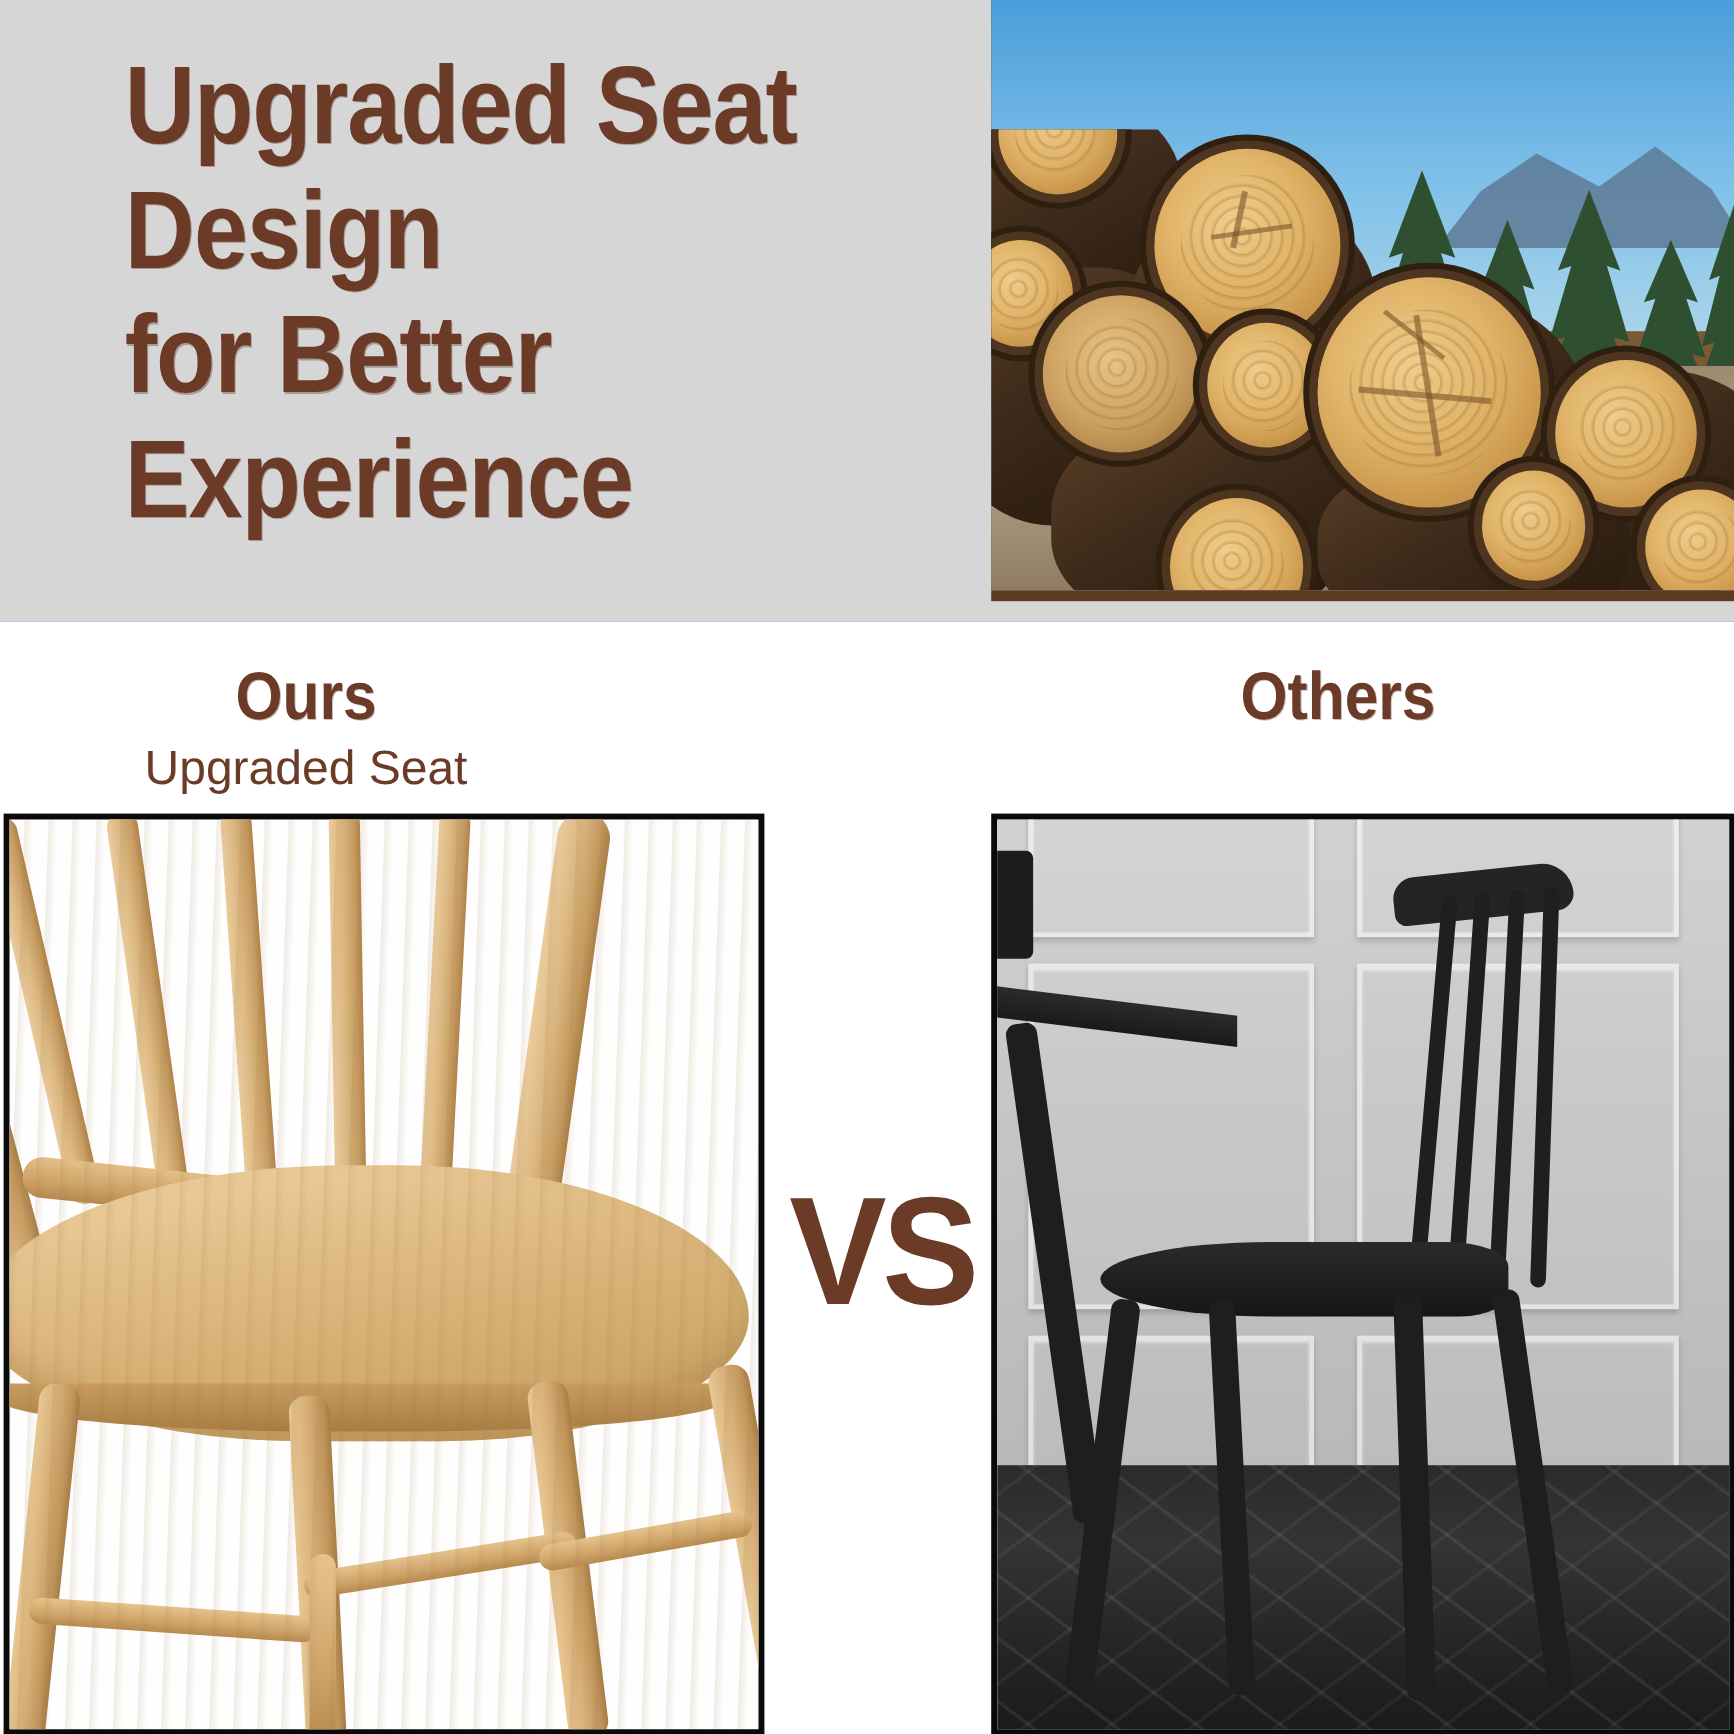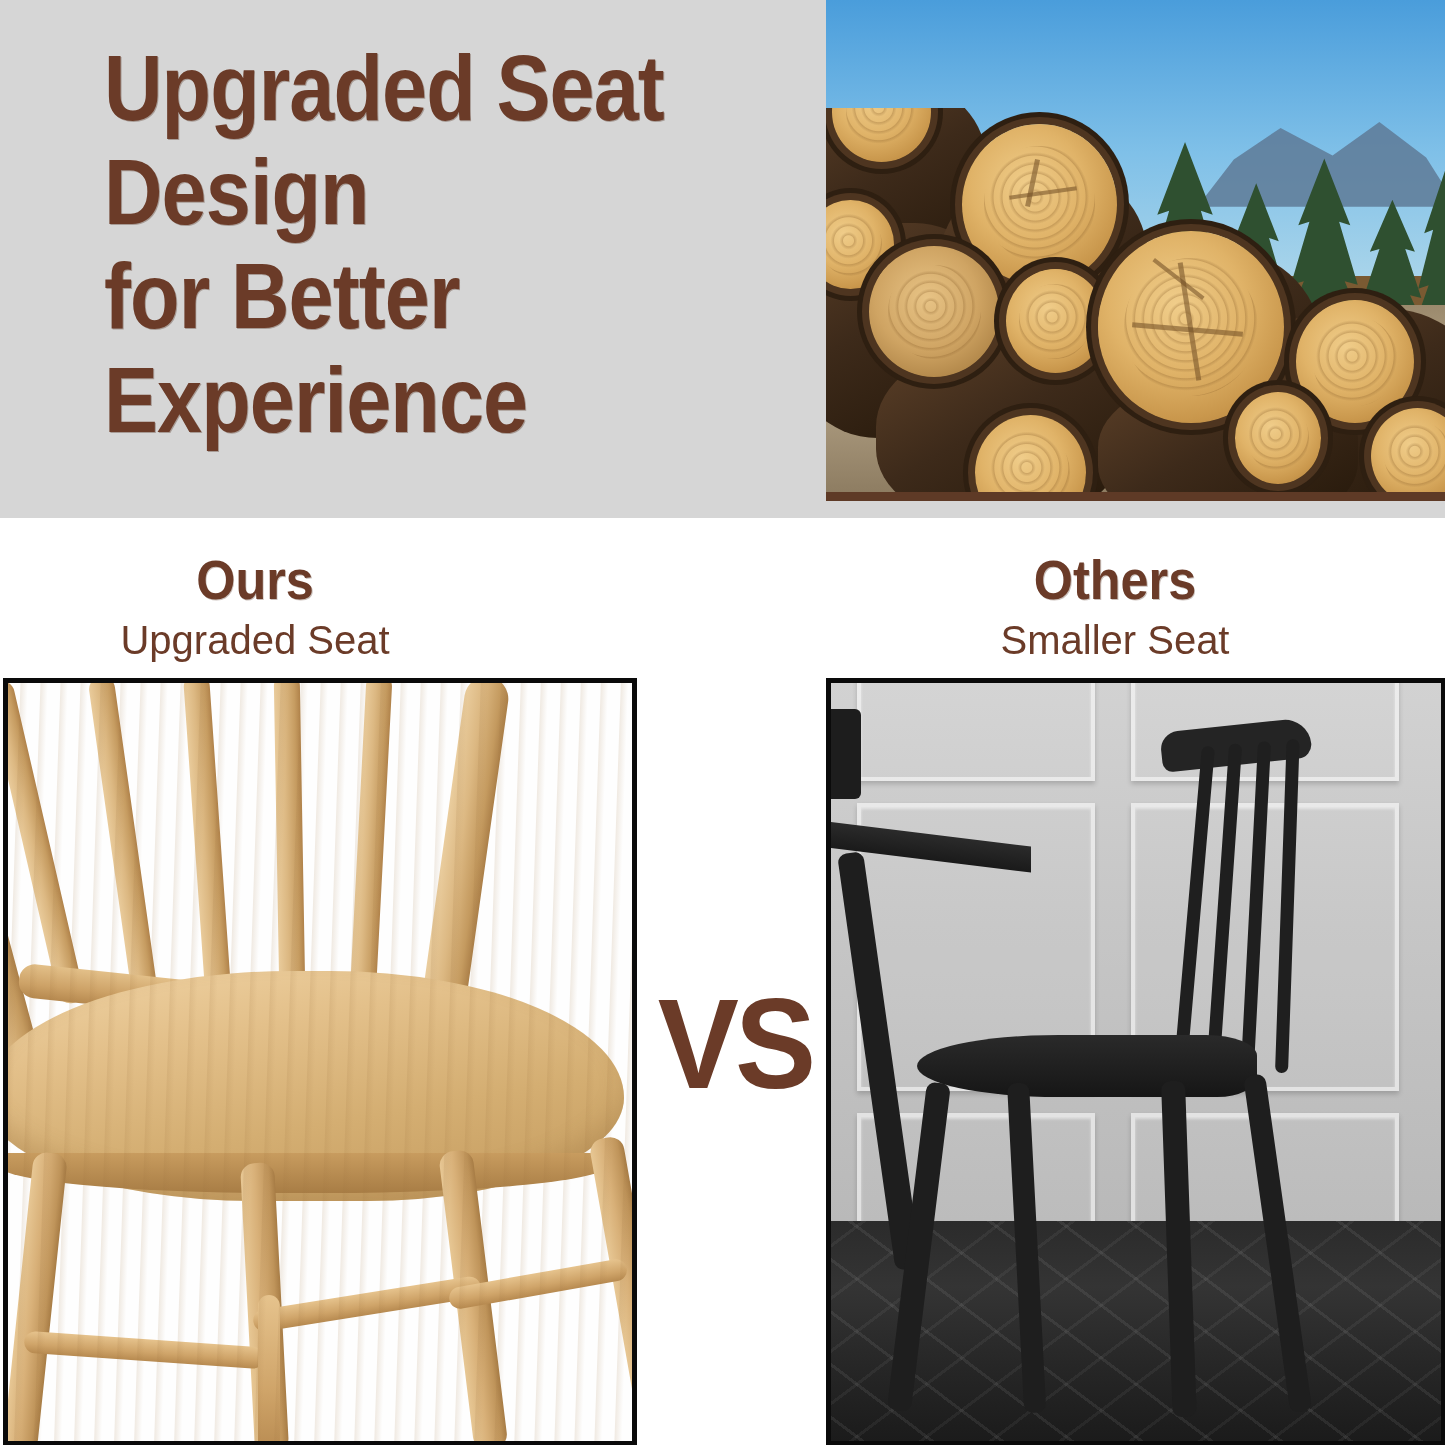--- a/index.html
+++ b/index.html
@@ -370,21 +370,20 @@
       <div class="logface" style="left:24%; top:80%;  width:18%; height:30%;"></div>
     </div>
   </div>
   <div class="log-underbar"></div>
 
   <div class="compare">
 
     <div class="col-title t-ours">Ours</div>
     <div class="col-sub   s-ours">Upgraded Seat</div>
     <div class="col-title t-others">Others</div>
-    <div class="col-sub   s-others">Smaller Seat</div>
 
     <div class="panel panel-left">
       <div class="wood-scene">
 
         <div class="spindle" style="left:52px;  top:-10px; height:330px; transform:rotate(-13deg);"></div>
         <div class="spindle" style="left:128px; top:-10px; height:350px; transform:rotate(-8deg);"></div>
         <div class="spindle" style="left:200px; top:-10px; height:360px; transform:rotate(-4deg);"></div>
         <div class="spindle" style="left:272px; top:-10px; height:362px; transform:rotate(-1deg);"></div>
         <div class="spindle" style="left:340px; top:-10px; height:356px; transform:rotate(3deg);"></div>
 

